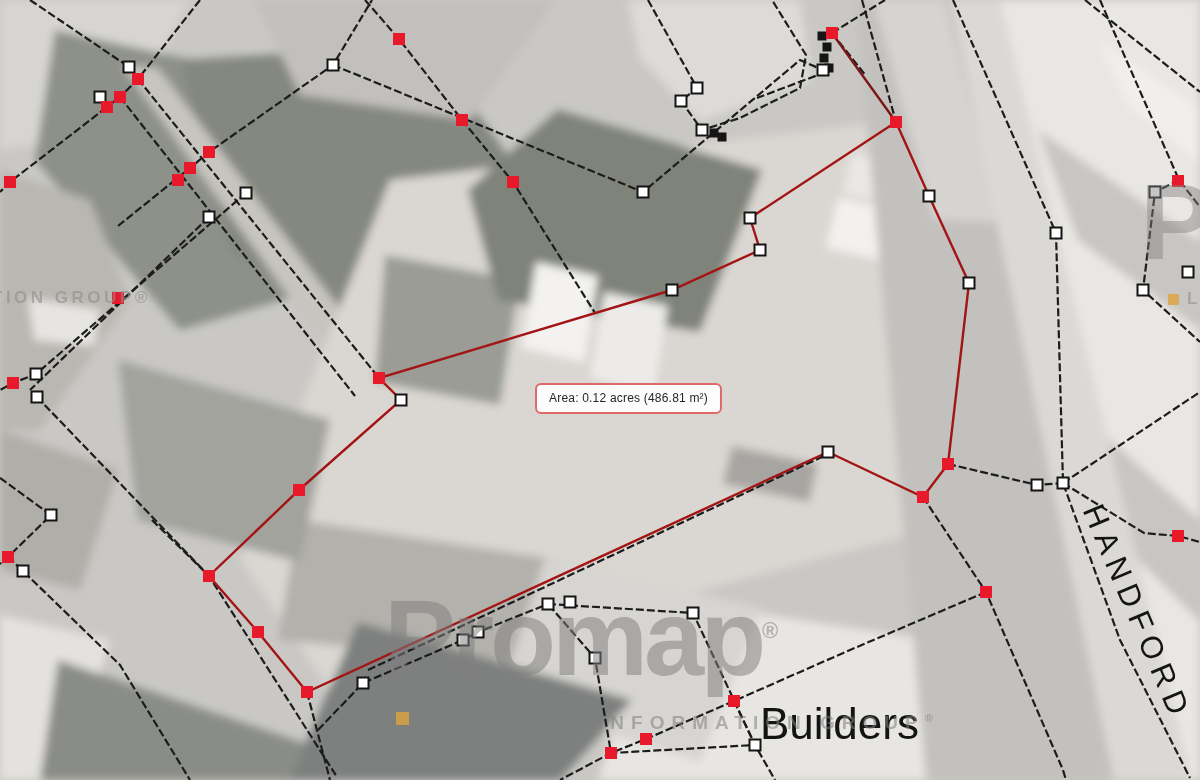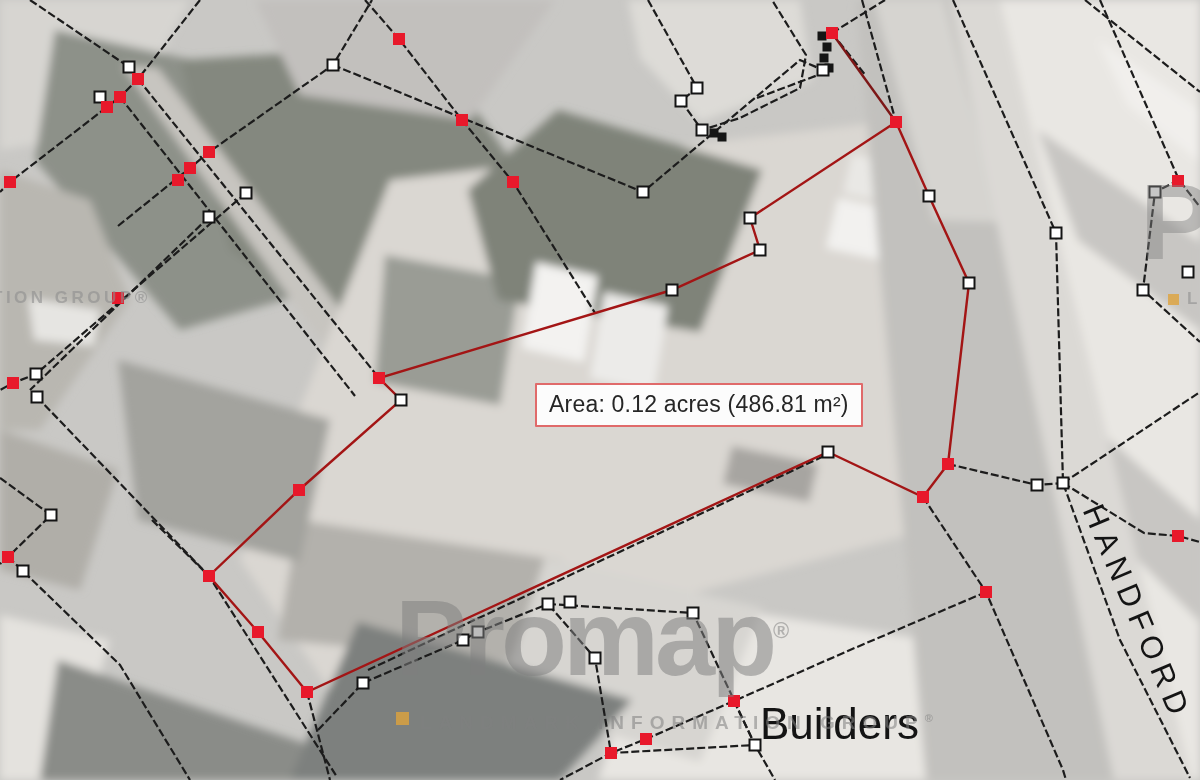--- a/index.html
+++ b/index.html
@@ -5,30 +5,30 @@
   html,body{margin:0;padding:0;background:#222;}
   #canvas{
     position:relative;width:1200px;height:780px;overflow:hidden;
     background:#c9c8c5;font-family:"Liberation Sans",sans-serif;
     -webkit-user-select:none;user-select:none;
   }
   #map-svg{position:absolute;left:0;top:0;}
   .overlay{position:absolute;white-space:nowrap;}
   .area-label{
     left:535px;top:383px;padding:6px 12px 7px 12px;
-    background:rgba(255,255,255,.92);border:2px solid #e06a6a;border-radius:1px;
-    font-size:23px;color:#262626;letter-spacing:.2px;
+    background:rgba(255,255,255,.92);border:2px solid #e06a6a;border-radius:6px;
+    font-size:12px;color:#262626;letter-spacing:.2px;
   }
   .street-label{
     left:1108px;top:499px;font-size:31px;color:#141414;letter-spacing:7px;
     transform:rotate(67deg);transform-origin:0 0;
   }
   .poi-label{left:760px;top:699px;font-size:44px;color:#141414;}
   .wm{color:rgba(126,126,126,.52);font-weight:bold;}
-  .wm-brand{left:395px;top:584px;font-size:108px;letter-spacing:-4px;line-height:1;}
+  .wm-brand{left:384px;top:584px;font-size:108px;letter-spacing:-4px;line-height:1;}
   .wm-brand sup,.wm-right-brand sup{font-size:22px;letter-spacing:0;}
   .wm-tagline{left:396px;top:712px;font-size:19px;letter-spacing:7px;color:rgba(128,128,128,.55);font-weight:bold;display:flex;align-items:flex-start;}
   .wm-tagline .sup{font-size:11px;vertical-align:super;letter-spacing:0;}
   .bullet{display:inline-block;width:13px;height:13px;background:#dfa23c;margin-right:11px;opacity:.8;}
   .bullet-sm{display:inline-block;width:11px;height:11px;background:#dfa23c;margin-right:8px;opacity:.8;}
   .wm-left-frag{left:-8px;top:288px;font-size:17px;letter-spacing:3.5px;color:rgba(142,142,142,.6);font-weight:bold;}
   .wm-right-brand{left:1140px;top:168px;font-size:108px;letter-spacing:-4px;line-height:1;color:rgba(128,128,128,.45);font-weight:bold;}
   .wm-right-tag{left:1168px;top:289px;font-size:17px;letter-spacing:3px;color:rgba(142,142,142,.6);font-weight:bold;display:flex;align-items:center;}
 </style>
 </head>

